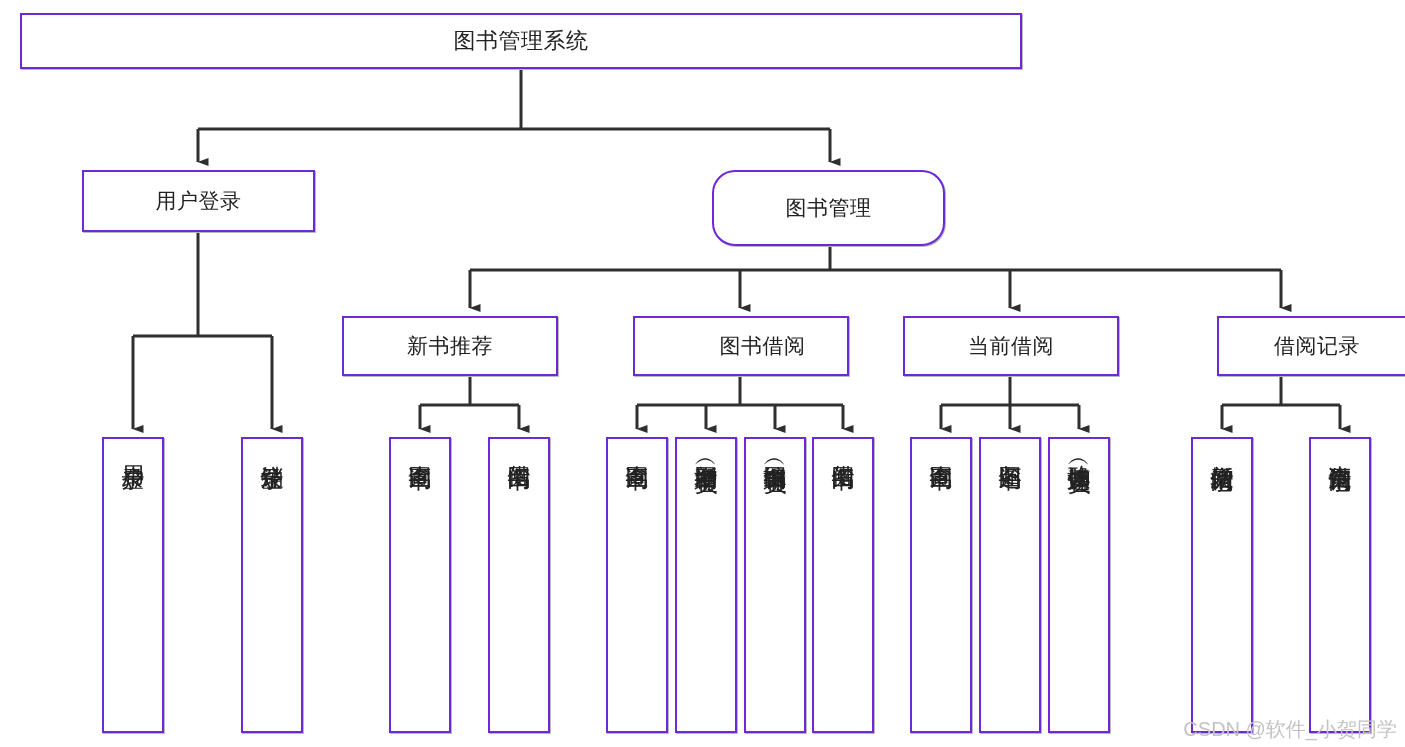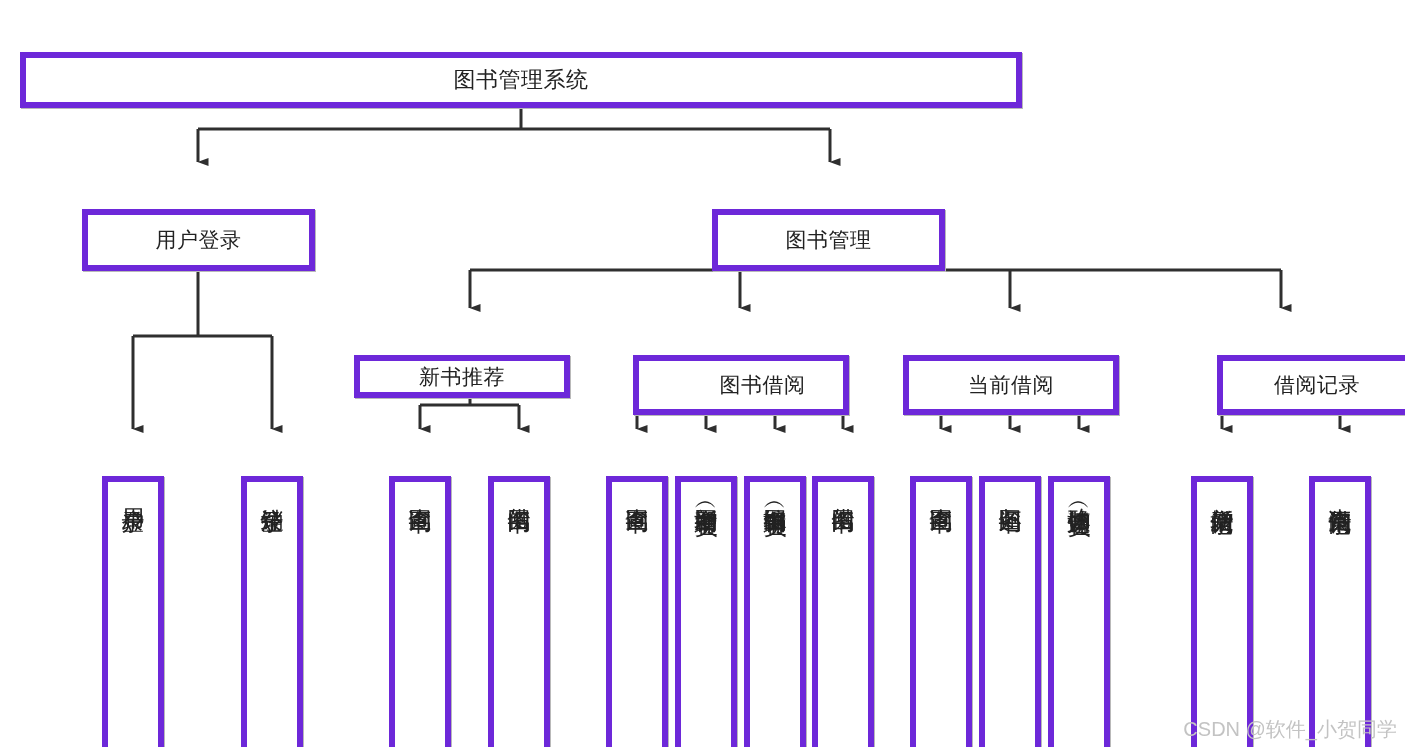--- a/index.html
+++ b/index.html
@@ -22,27 +22,26 @@
     left: 0;
     top: 0;
     width: 1405px;
     height: 747px;
     pointer-events: none;
   }
   .node {
     position: absolute;
     box-sizing: border-box;
     background: #ffffff;
-    border: 6px solid #6d28d9;
+    border: 2px solid #6d28d9;
     box-shadow: 1px 1px 0 0 #b9b9b9;
     display: flex;
     align-items: center;
     justify-content: center;
     color: #222222;
-    margin-top: 39px;
   }
   .node .label {
     display: block;
     text-align: center;
     letter-spacing: 0.5px;
   }
   
   .node.horiz .label {
     font-size: 21px;
     line-height: 1.2;
@@ -136,25 +135,25 @@
     </g>
   </svg>
 
   <div class="node horiz root" style="left:20px; top:13px; width:1002px; height:56px;">
     <span class="label">图书管理系统</span>
   </div>
 
   <div class="node horiz" style="left:82px; top:170px; width:233px; height:62px;">
     <span class="label">用户登录</span>
   </div>
-  <div class="node horiz" style="left:712px; top:170px; width:233px; height:62px;">
+  <div class="node horiz" style="left:712px; top:170px; width:233px; height:76px;border-radius:23px;">
     <span class="label">图书管理</span>
   </div>
 
-  <div class="node horiz" style="left:354px; top:316px; width:216px; height:43px;">
+  <div class="node horiz" style="left:342px; top:316px; width:216px; height:60px;">
     <span class="label">新书推荐</span>
   </div>
   <div class="node horiz" style="left:633px; top:316px; width:216px; height:60px;padding-left:43px;">
     <span class="label">图书借阅</span>
   </div>
   <div class="node horiz" style="left:903px; top:316px; width:216px; height:60px;">
     <span class="label">当前借阅</span>
   </div>
   <div class="node horiz" style="left:1217px; top:316px; width:200px; height:60px;">
     <span class="label">借阅记录</span>

